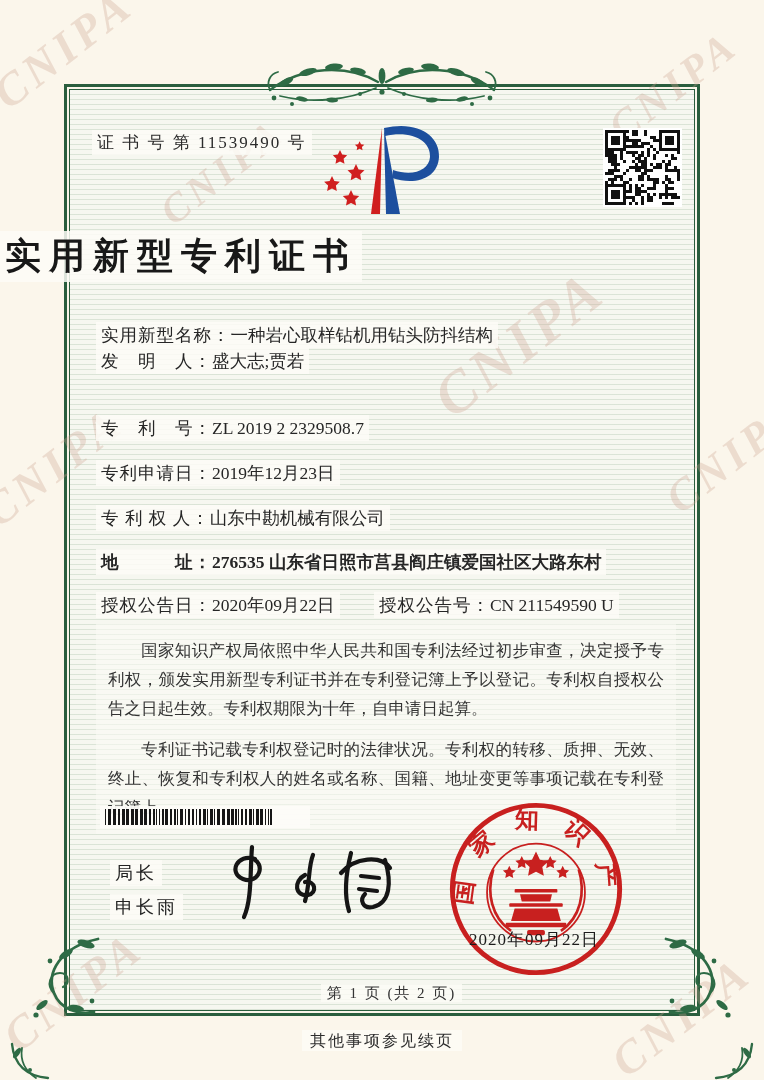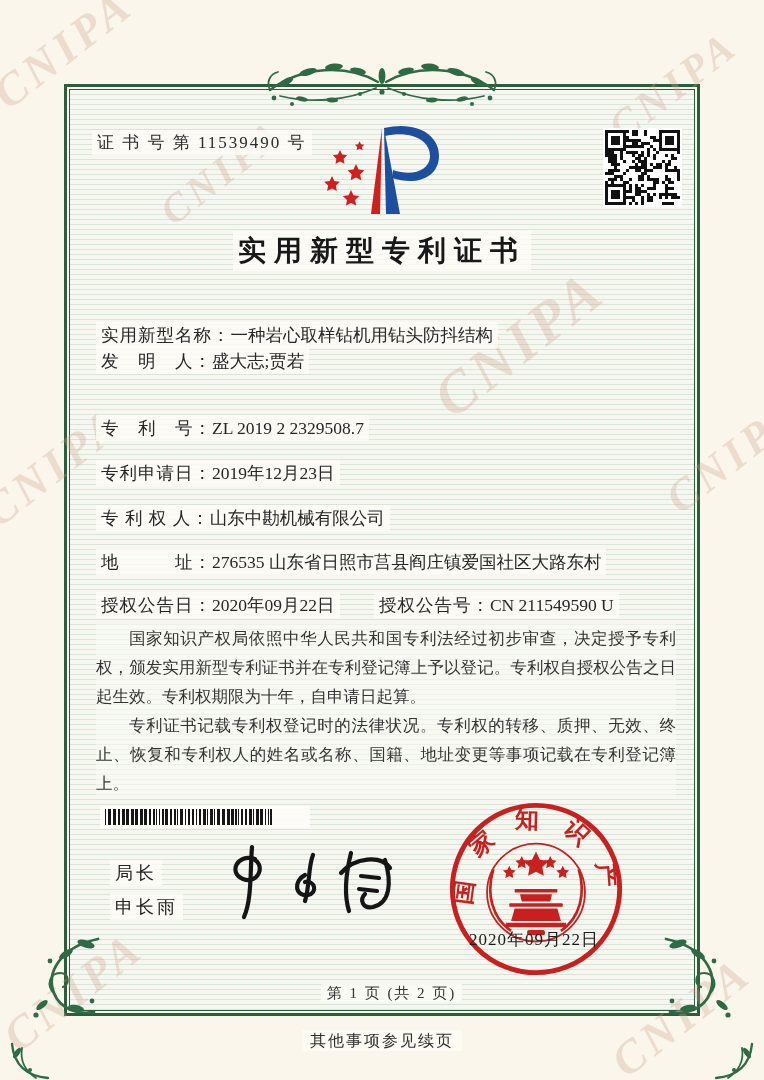--- a/index.html
+++ b/index.html
@@ -15,30 +15,30 @@
   .frame{position:absolute;left:64px;top:84px;width:636px;height:932px;
          border:3px solid #2a5e3e;box-sizing:border-box;z-index:1;background:#fbf6eb;}
   .frame-inner{position:absolute;inset:2px;border:1px solid #2a5e3e;
          background-color:#f6f7f0;
          background-image:repeating-linear-gradient(0deg,rgba(122,160,124,0.22) 0px,rgba(122,160,124,0.22) 1px,transparent 1px,transparent 5px);}
 
   .content{position:absolute;inset:0;z-index:3;}
   .wb{background:rgba(253,252,247,0.85);display:inline-block;padding:1px 5px;}
 
   .cert-number{position:absolute;left:92px;top:130px;font-size:17px;letter-spacing:2px;color:#2b2b2b;}
-  .title{position:absolute;left:0;right:0;top:231px;text-align:center;font-size:28px;
+  .title{position:absolute;left:0;right:0;top:231px;text-align:left;font-size:36px;
          font-weight:bold;letter-spacing:8px;color:#181818;}
 
   .row{position:absolute;left:96px;font-size:17.5px;color:#262626;white-space:nowrap;}
   .row .label{letter-spacing:1px;}
   .row .second{margin-left:30px;}
 
   .paras{position:absolute;left:96px;top:624px;width:580px;font-size:16.5px;
          line-height:29px;color:#333;background:rgba(252,251,246,0.55);}
-  .paras p{margin:0;text-indent:2em;text-align:justify;}
+  .paras p{margin:12px;text-indent:2em;text-align:justify;}
 
   .barcode-box{position:absolute;left:100px;top:806px;background:rgba(253,252,248,0.92);
                padding:3px 5px;}
   .barcode{display:flex;align-items:stretch;height:16px;width:200px;}
   .barcode span{display:block;height:100%;background:#161616;}
 
   .sign-title{position:absolute;left:110px;top:860px;font-size:18px;letter-spacing:3px;color:#222;}
   .sign-name{position:absolute;left:110px;top:894px;font-size:18px;letter-spacing:3px;color:#222;}
   .signature{position:absolute;left:215px;top:843px;}
 
@@ -478,21 +478,21 @@
     </div>
     <div class="row" style="top:415px;text-align:right;">
       <span class="wb"><span class="label">专　利　号：</span><span class="value">ZL 2019 2 2329508.7</span></span>
     </div>
     <div class="row" style="top:460px;">
       <span class="wb"><span class="label">专利申请日：</span><span class="value">2019年12月23日</span></span>
     </div>
     <div class="row" style="top:505px;">
       <span class="wb"><span class="label">专 利 权 人：</span><span class="value">山东中勘机械有限公司</span></span>
     </div>
-    <div class="row" style="top:549px;">
+    <div class="row" style="top:549px;font-weight:bold;">
       <span class="wb"><span class="label">地　　　址：</span><span class="value">276535 山东省日照市莒县阎庄镇爱国社区大路东村</span></span>
     </div>
     <div class="row" style="top:592px;">
       <span class="wb"><span class="label">授权公告日：</span><span class="value">2020年09月22日</span></span>
       <span class="wb second"><span class="label">授权公告号：</span><span class="value">CN 211549590 U</span></span>
     </div>
 
     <div class="paras">
       <p>国家知识产权局依照中华人民共和国专利法经过初步审查，决定授予专利权，颁发实用新型专利证书并在专利登记簿上予以登记。专利权自授权公告之日起生效。专利权期限为十年，自申请日起算。</p>
       <p>专利证书记载专利权登记时的法律状况。专利权的转移、质押、无效、终止、恢复和专利权人的姓名或名称、国籍、地址变更等事项记载在专利登记簿上。</p>

